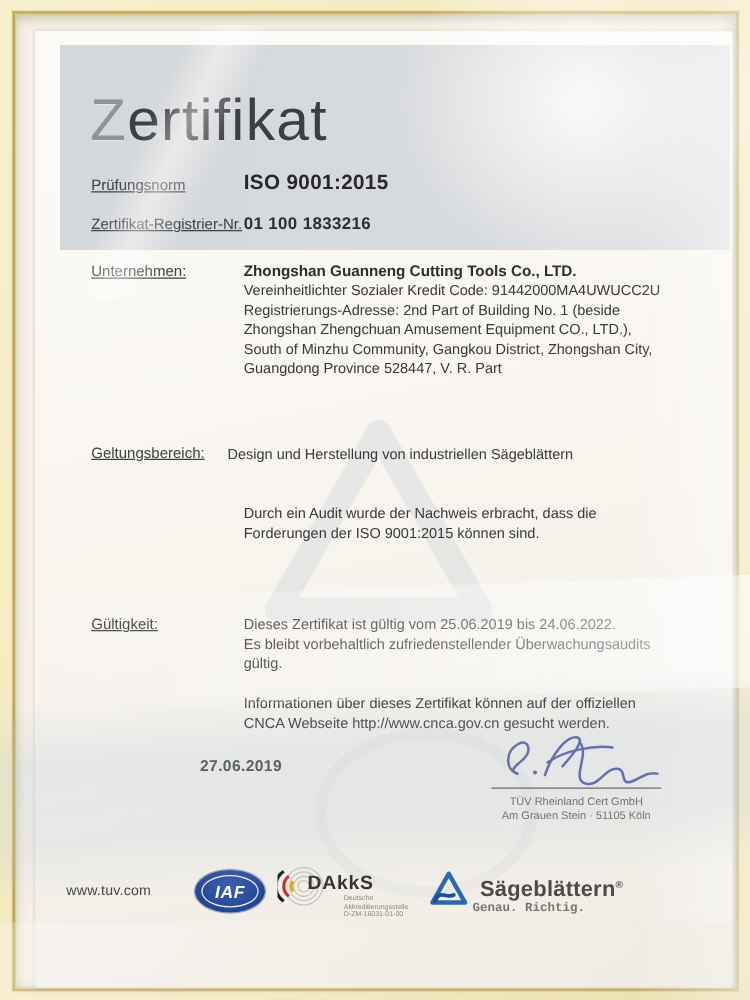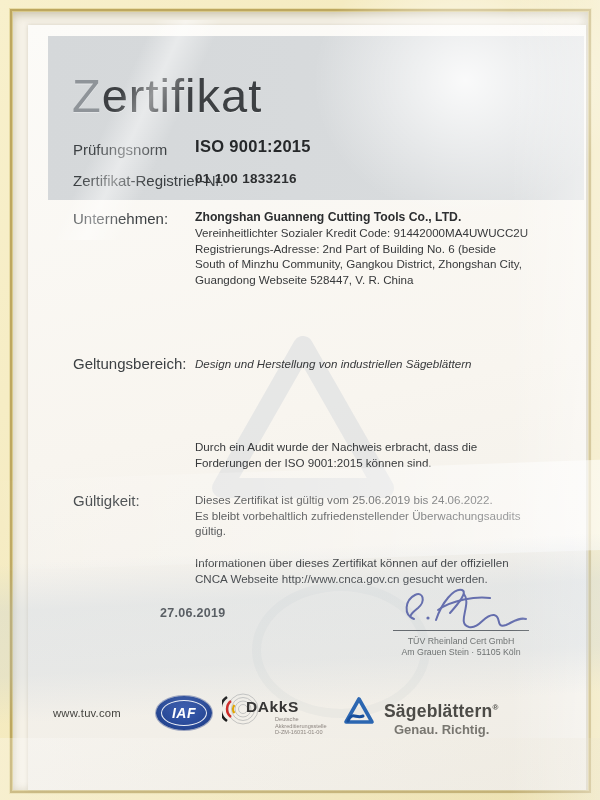--- a/index.html
+++ b/index.html
@@ -17,21 +17,21 @@
     background:linear-gradient(168deg,#fcfbf8 0%,#f8f5ef 50%,#efece5 100%);
     box-shadow:0 0 4px rgba(120,110,80,.25);}
   
   .band{position:absolute;left:48px;top:36px;width:536px;height:164px;
     background:linear-gradient(92deg,#d5d8da 0%,#d8dbdd 70%,#e2e4e5 100%);}
   
   .abs{position:absolute;z-index:3;}
   .cert-title{left:72px;top:68px;font-size:47px;letter-spacing:1px;color:#3d4043;
     text-shadow:0 1px 0 rgba(255,255,255,.35);}
   .cert-title::first-letter{color:#8f9499;}
-  .lbl{font-size:15px;color:#3c4043;}
+  .lbl{font-size:12px;color:#3c4043;text-decoration:underline;}
   .val-big{font-size:16.5px;font-weight:bold;color:#26282a;letter-spacing:.3px;}
   .val-med{font-size:13.5px;font-weight:bold;color:#2c2e30;letter-spacing:.3px;}
   .body{font-size:11.6px;line-height:15.6px;color:#36383a;}
   .bold-name{font-size:12.2px;font-weight:bold;color:#2b2d2f;}
   .date{font-size:12.5px;font-weight:bold;color:#3a3c3e;letter-spacing:.3px;}
   .sig-line{position:absolute;left:393px;top:630px;width:136px;height:0;border-top:1.6px solid #4c4e50;z-index:3;}
   .issuer{position:absolute;left:385px;top:636px;width:152px;text-align:center;
     font-size:8.8px;line-height:11px;color:#595a55;z-index:3;}
   
   .wm{position:absolute;left:208px;top:332px;z-index:1;opacity:.55;}
@@ -45,21 +45,21 @@
     box-shadow:0 0 0 1px rgba(30,55,130,.4);}
   .iaf::before{content:"";position:absolute;left:5px;top:4px;right:5px;bottom:4px;
     border:1.4px solid rgba(255,255,255,.9);border-radius:50%;}
   .iaf span{color:#fff;font-weight:bold;font-size:14px;letter-spacing:.5px;font-style:italic;}
   .dakks{position:absolute;left:222px;top:692px;width:120px;height:52px;z-index:3;}
   .dakks-name{position:absolute;left:24px;top:6px;font-size:15.5px;font-weight:bold;color:#333231;letter-spacing:.6px;}
   .dakks-small{position:absolute;left:53px;top:24px;font-size:5.6px;line-height:6.6px;color:#8d8680;}
   .tuv{position:absolute;left:342px;top:695px;z-index:3;}
   .tuv-brand{position:absolute;left:42px;top:6px;font-size:17.5px;font-weight:bold;color:#4c4b47;letter-spacing:.2px;}
   .tuv-brand sup{font-size:8px;}
-  .tuv-tagline{position:absolute;left:52px;top:27px;font-size:13px;font-weight:bold;color:#787670;}
+  .tuv-tagline{position:absolute;left:36px;top:27px;font-size:10px;font-weight:bold;color:#787670;font-family:Liberation Mono, monospace;}
   
   .glare{position:absolute;z-index:6;pointer-events:none;}
   .glare-top{left:300px;top:0;width:300px;height:230px;
     background:radial-gradient(ellipse at 55% 35%,rgba(255,255,255,.85) 0%,rgba(255,255,255,0) 65%);}
   .glare-right{right:0;top:0;width:90px;height:800px;
     background:linear-gradient(to right,rgba(255,255,255,0),rgba(255,255,255,.45));}
   .glare-diag{left:-40px;top:20px;width:360px;height:220px;
     background:linear-gradient(115deg,transparent 42%,rgba(255,255,255,.45) 49%,transparent 57%);}
   .glare-band{left:-30px;top:470px;width:680px;height:90px;transform:rotate(-2deg);
     background:linear-gradient(to right,rgba(215,222,230,0) 0%,rgba(255,255,255,.28) 55%,rgba(255,255,255,.55) 85%);}
@@ -85,29 +85,30 @@
   <div class="abs cert-title">Zertifikat</div>
   <div class="abs lbl" style="left:73px;top:141px;">Prüfungsnorm</div>
   <div class="abs val-big" style="left:195px;top:137px;">ISO 9001:2015</div>
   <div class="abs lbl" style="left:73px;top:172px;">Zertifikat-Registrier-Nr.</div>
   <div class="abs val-med" style="left:195px;top:171px;">01 100 1833216</div>
 
   <div class="abs lbl" style="left:73px;top:210px;">Unternehmen:</div>
   <div class="abs" style="left:195px;top:209px;width:365px;">
     <div class="bold-name" style="line-height:16px;">Zhongshan Guanneng Cutting Tools Co., LTD.</div>
     <div class="body">Vereinheitlichter Sozialer Kredit Code: 91442000MA4UWUCC2U</div>
-    <div class="body">Registrierungs-Adresse: 2nd Part of Building No. 6 (beside</div>
+    <div class="body">Registrierungs-Adresse: 2nd Part of Building No. 1 (beside</div>
+    <div class="body">Zhongshan Zhengchuan Amusement Equipment CO., LTD.),</div>
     <div class="body">South of Minzhu Community, Gangkou District, Zhongshan City,</div>
-    <div class="body">Guangdong Webseite 528447, V. R. China</div>
+    <div class="body">Guangdong Province 528447, V. R. Part</div>
   </div>
 
   <div class="abs lbl" style="left:73px;top:355px;">Geltungsbereich:</div>
-  <div class="abs body" style="left:195px;top:356px;width:370px;font-style:italic;">Design und Herstellung von industriellen Sägeblättern</div>
+  <div class="abs body" style="left:182px;top:356px;width:370px;">Design und Herstellung von industriellen Sägeblättern</div>
 
-  <div class="abs" style="left:195px;top:439px;width:370px;">
+  <div class="abs" style="left:195px;top:403px;width:370px;">
     <div class="body">Durch ein Audit wurde der Nachweis erbracht, dass die</div>
     <div class="body">Forderungen der ISO 9001:2015 können sind.</div>
   </div>
 
   <div class="abs lbl" style="left:73px;top:492px;">Gültigkeit:</div>
   <div class="abs" style="left:195px;top:492px;width:375px;">
     <div class="body">Dieses Zertifikat ist gültig vom 25.06.2019 bis 24.06.2022.</div>
     <div class="body">Es bleibt vorbehaltlich zufriedenstellender Überwachungsaudits</div>
     <div class="body">gültig.</div>
   </div>

